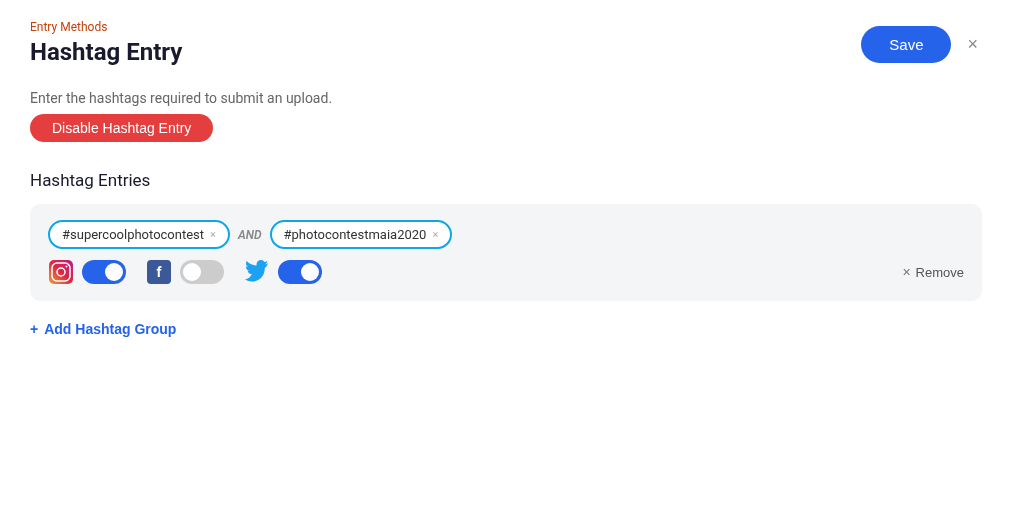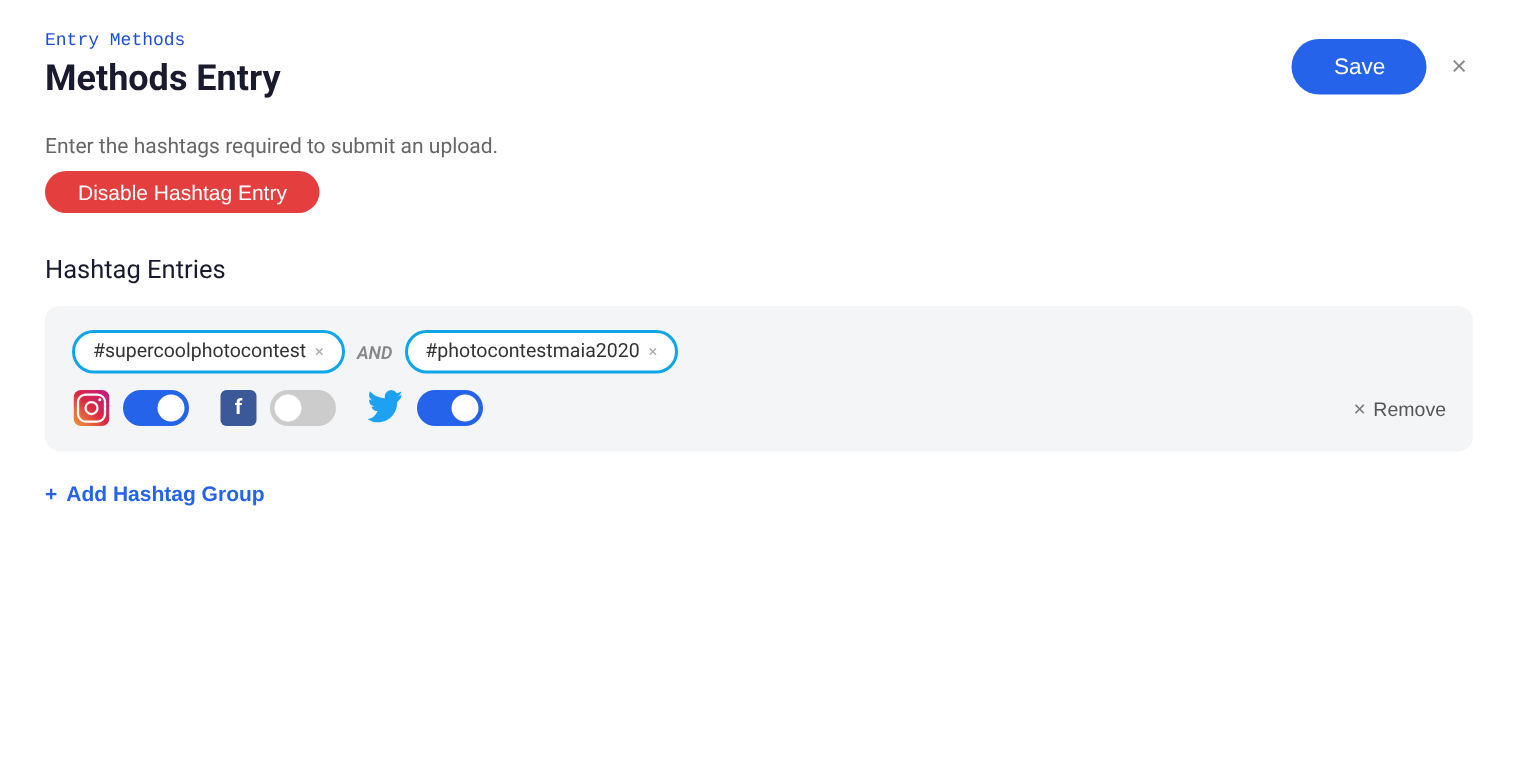--- a/index.html
+++ b/index.html
@@ -21,23 +21,22 @@
 
     .header-section {
       display: flex;
       justify-content: space-between;
       align-items: flex-start;
       margin-bottom: 24px;
     }
 
     .breadcrumb {
       font-size: 12px;
-      color: #1d4ed8;
+      color: #c2410c;
       margin-bottom: 4px;
-      font-family: Liberation Mono, monospace;
     }
 
     .page-title {
       font-size: 24px;
       font-weight: 700;
       color: #1a1a2e;
     }
 
     .header-actions {
       display: flex;
@@ -255,21 +254,21 @@
     }
   </style>
 </head>
 <body>
 
 <div class="page-wrapper">
   
   <div class="header-section">
     <div>
       <div class="breadcrumb">Entry Methods</div>
-      <div class="page-title">Methods Entry</div>
+      <div class="page-title">Hashtag Entry</div>
     </div>
     <div class="header-actions">
       <button class="save-button">Save</button>
       <button class="close-button">×</button>
     </div>
   </div>
 
   
   <p class="description">Enter the hashtags required to submit an upload.</p>
 

